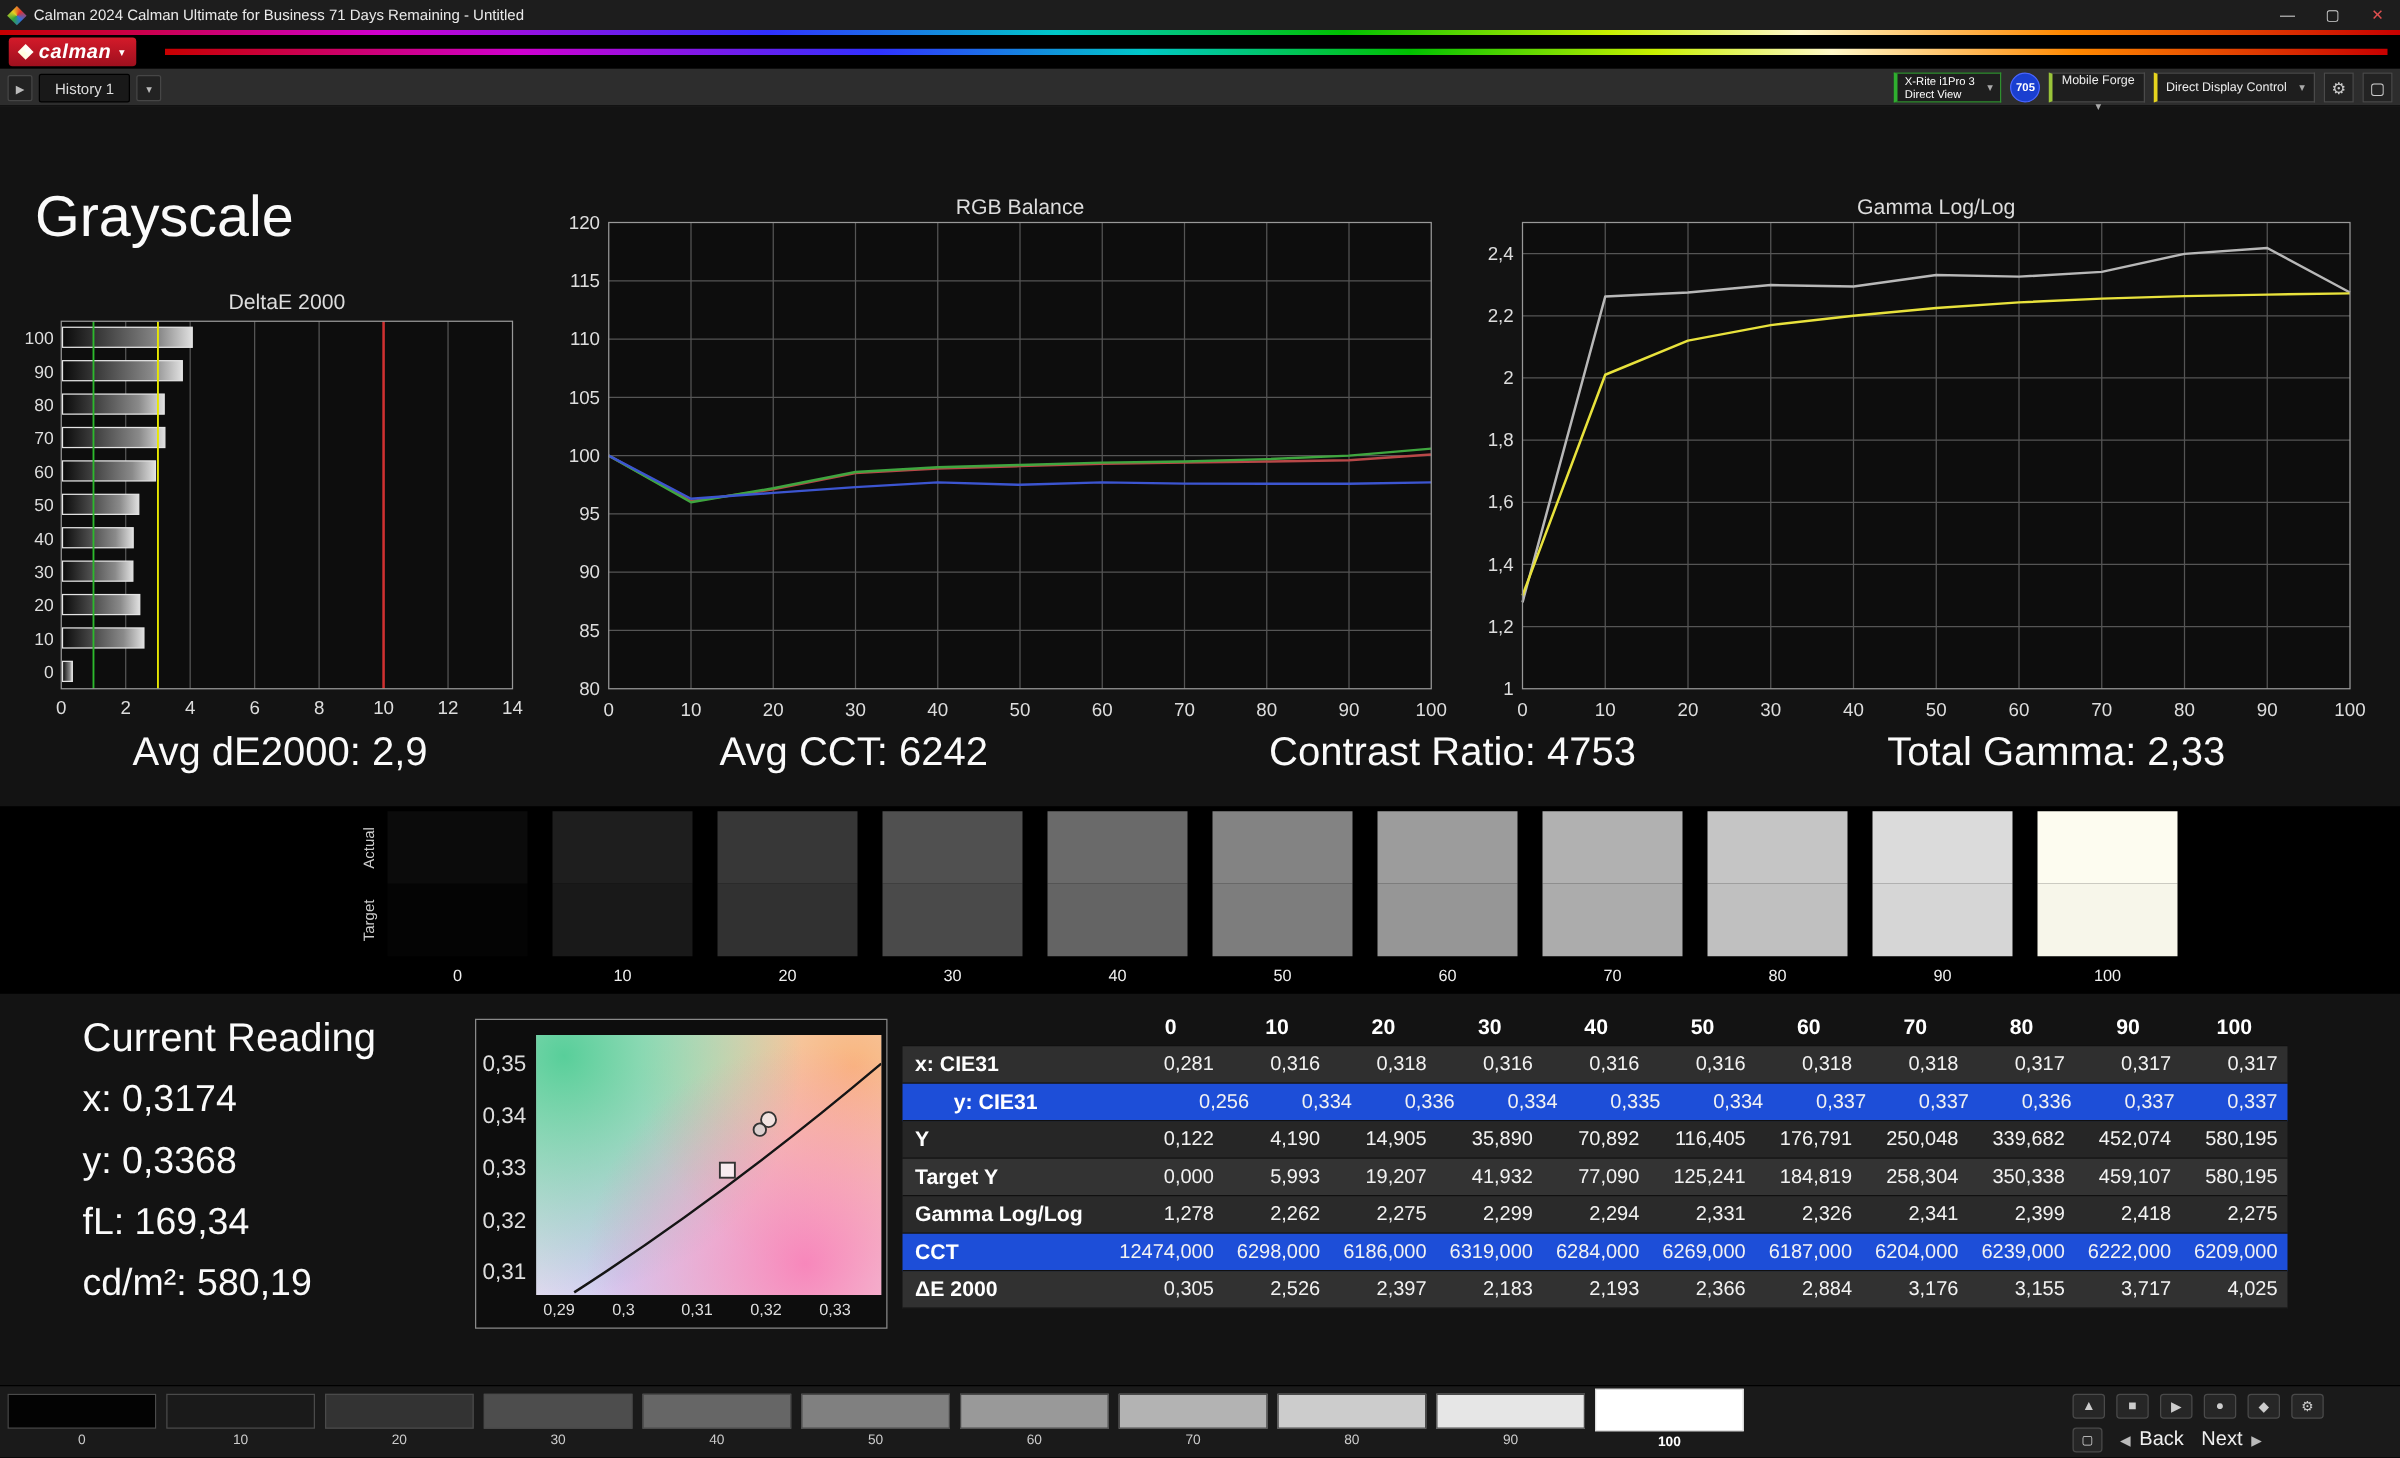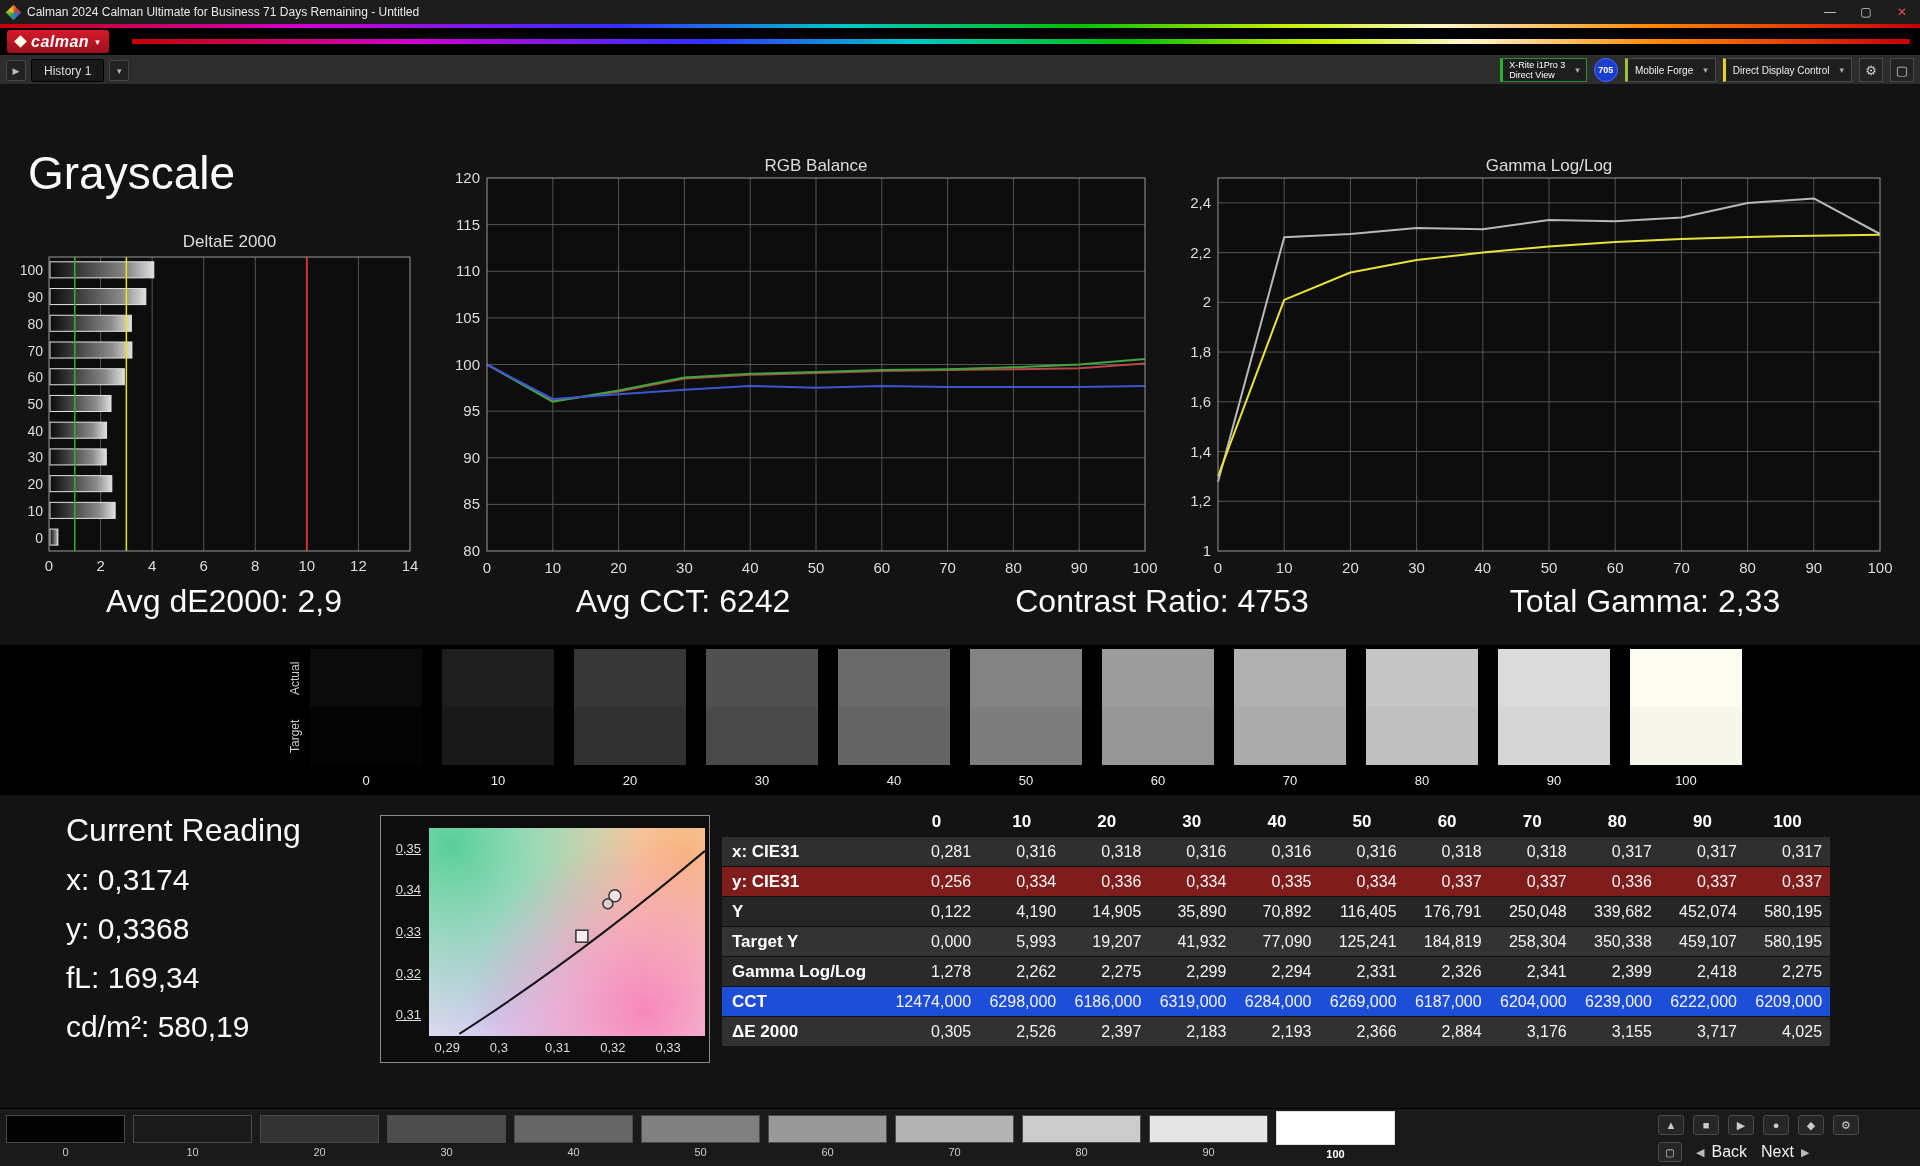--- a/index.html
+++ b/index.html
@@ -26,21 +26,21 @@
 
   
   .toolbar{position:absolute;left:0;top:55px;width:1920px;height:30px;background:#2d2d2d;border-bottom:1px solid #121212;box-sizing:border-box;}
   .tb-left{position:absolute;left:6px;top:4px;display:flex;gap:5px;align-items:center;}
   .tb-btn{width:20px;height:21px;background:#222;border:1px solid #464646;border-radius:2px;display:flex;align-items:center;justify-content:center;font-size:9px;color:#bbb;box-sizing:border-box;}
   .history-tab{height:21px;padding:0 12px;background:#191919;border:1px solid #000;border-radius:2px;font-size:12px;color:#ddd;display:flex;align-items:center;}
   .tb-right{position:absolute;right:6px;top:3px;display:flex;gap:7px;align-items:flex-start;}
   .meter-box{height:24px;background:#1e1e1e;border:1px solid #2f8f2f;border-left:3px solid #2fae2f;display:flex;align-items:center;gap:10px;padding:0 6px;box-sizing:border-box;}
   .meter-lines{font-size:9px;line-height:10px;color:#fff;}
   .src-box{height:24px;background:#1e1e1e;border:1px solid #4a4a4a;display:flex;align-items:center;gap:10px;padding:0 7px;font-size:10px;color:#eee;box-sizing:border-box;}
-  .src-box.mf{border-left:3px solid #9ac43a;}
+  .src-box.mf{border-left:3px solid #9ac43a;flex-direction:column;}
   .src-box.ddc{border-left:3px solid #e6d41e;}
   .chev{color:#aaa;font-size:9px;}
   .badge{width:22px;height:22px;border-radius:50%;background:#1a3fd0;border:1px solid #4a66ff;color:#fff;font-size:9px;font-weight:bold;display:flex;align-items:center;justify-content:center;}
   .sq-btn{width:24px;height:24px;background:#232323;border:1px solid #4a4a4a;display:flex;align-items:center;justify-content:center;color:#ccc;font-size:13px;box-sizing:border-box;}
 
   
   .page-title{position:absolute;left:28px;top:146px;font-size:46px;color:#fafafa;font-weight:400;}
   .chart-title{position:absolute;font-size:17px;color:#ddd;text-align:center;}
   #deltae-title{left:49px;top:232px;width:361px;}
   #rgb-title{left:487px;top:156px;width:658px;}
@@ -71,33 +71,33 @@
   .cie-widget{position:absolute;left:380px;top:815px;width:330px;height:248px;border:1px solid #8a8a8a;background:#0d0d0d;box-sizing:border-box;}
   .cie-plot{position:absolute;left:48px;top:12px;width:276px;height:208px;
     background:
       radial-gradient(circle at 78% 88%, rgba(248,130,185,.95), rgba(248,130,185,0) 62%),
       radial-gradient(circle at 8% 8%, rgba(80,205,150,.95), rgba(80,205,150,0) 60%),
       radial-gradient(circle at 92% 12%, rgba(250,175,115,.9), rgba(250,175,115,0) 55%),
       radial-gradient(circle at 25% 92%, rgba(205,200,245,.9), rgba(205,200,245,0) 60%),
       linear-gradient(#efece4,#efece4);}
   #cie-svg{left:0;top:0;}
   #cie-ylabels{position:absolute;left:0;top:12px;width:42px;height:208px;}
-  #cie-ylabels div{position:absolute;right:2px;font-size:13px;color:#ddd;text-decoration:underline;}
+  #cie-ylabels div{position:absolute;right:2px;font-size:18px;color:#ddd;}
   #cie-xlabels{position:absolute;left:48px;top:224px;width:276px;height:18px;}
   #cie-xlabels div{position:absolute;width:44px;margin-left:-22px;text-align:left;font-size:13px;color:#ddd;}
 
   
   #data-table{position:absolute;left:722px;top:807px;width:1108px;}
   .trow{display:flex;height:30px;line-height:30px;border-bottom:1px solid #101010;box-sizing:border-box;}
   .tcell{box-sizing:border-box;white-space:nowrap;overflow:hidden;}
   .tlabel{width:172px;padding-left:10px;font-weight:bold;color:#fff;font-size:17px;}
   .tval{flex:1;text-align:right;padding-right:8px;color:#f2f2f2;font-size:16px;}
   .thead .tval{text-align:center;padding-right:0;color:#fff;font-weight:bold;font-size:17px;}
   .thead{background:transparent;}
-  .r0{background:#2f2f2f;} .r1{background:#7f1d1d;} .r2{background:#262626;} .r3{background:#333333;}
+  .r0{background:#2f2f2f;} .r1{background:#1d4ed8;padding-left:31px;} .r2{background:#262626;} .r3{background:#333333;}
   .r4{background:#2a2a2a;} .r5{background:#1d4ed8;} .r6{background:#313131;}
 
   
   .bottom-bar{position:absolute;left:0;top:1108px;width:1920px;height:58px;background:#1a1a1a;border-top:1px solid #000;box-sizing:border-box;}
   #patch-row{position:absolute;left:6px;top:0;display:flex;gap:8px;}
   .patch{width:119px;display:flex;flex-direction:column;}
   .patch-color{height:28px;border:1px solid #4a4a4a;margin-top:6px;box-sizing:border-box;}
   .patch.sel .patch-color{height:34px;margin-top:2px;border-color:#ddd;}
   .patch-num{text-align:center;font-size:11px;color:#ccc;margin-top:3px;}
   .patch.sel .patch-num{color:#fff;font-weight:bold;}

